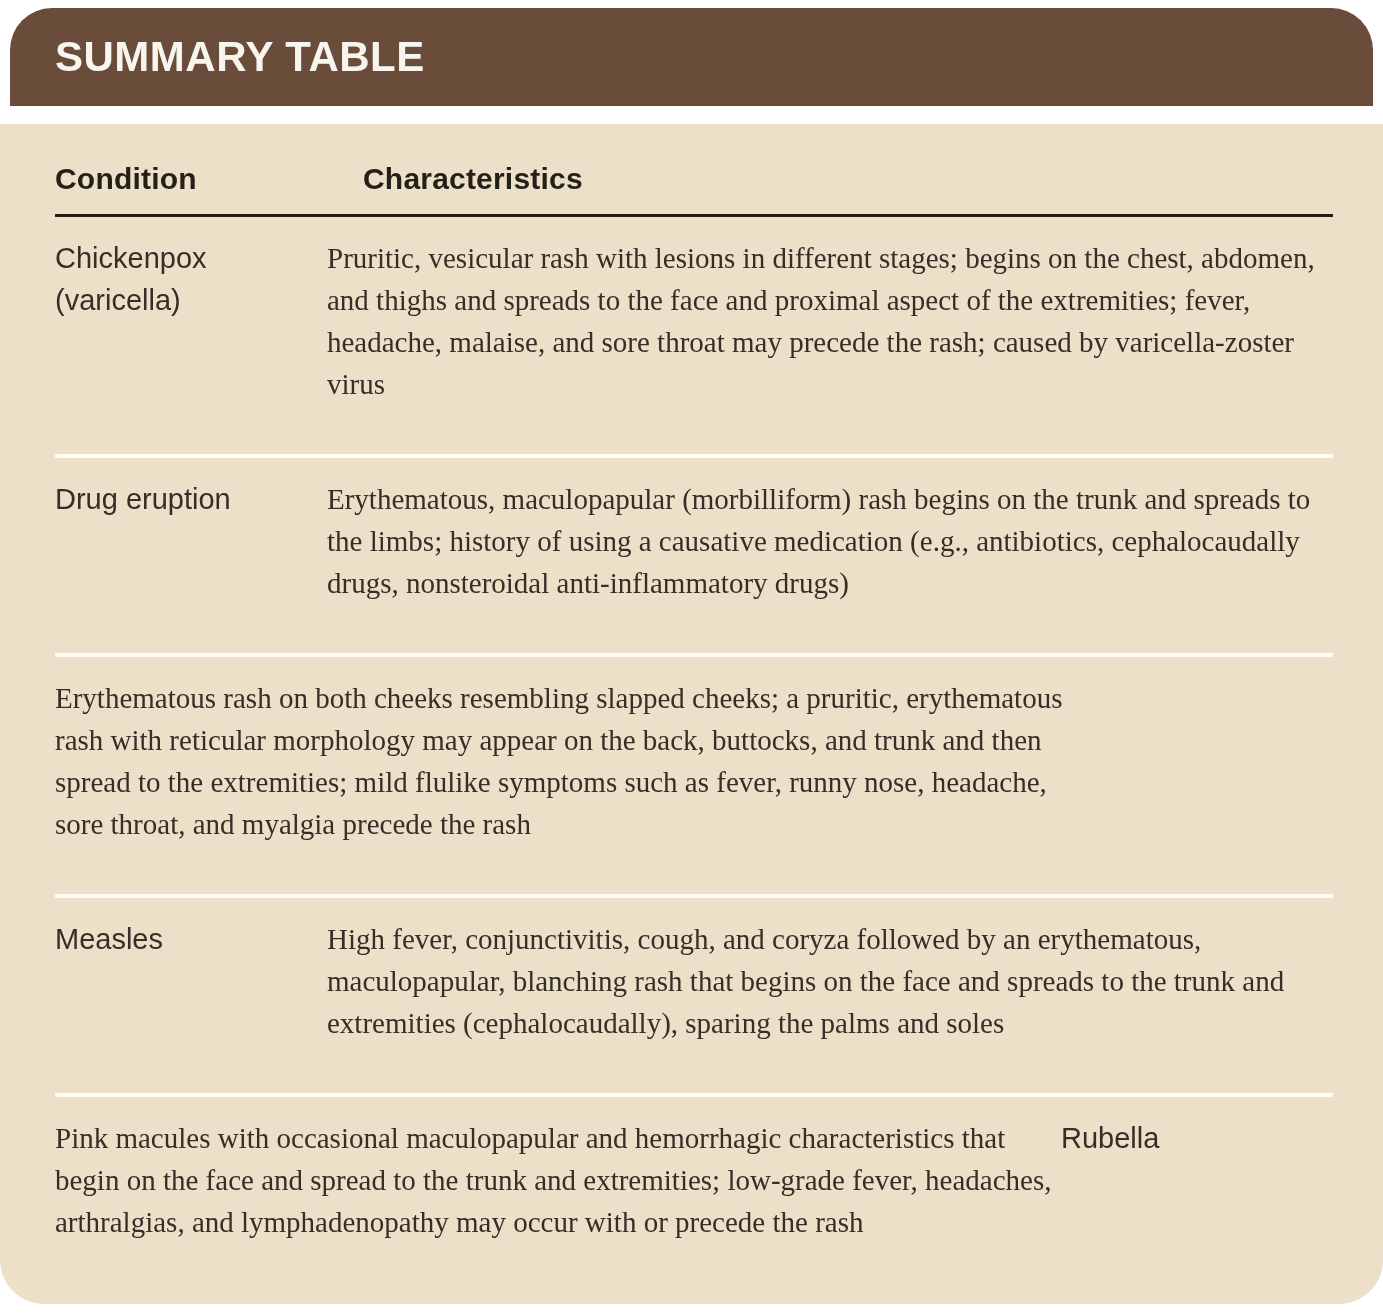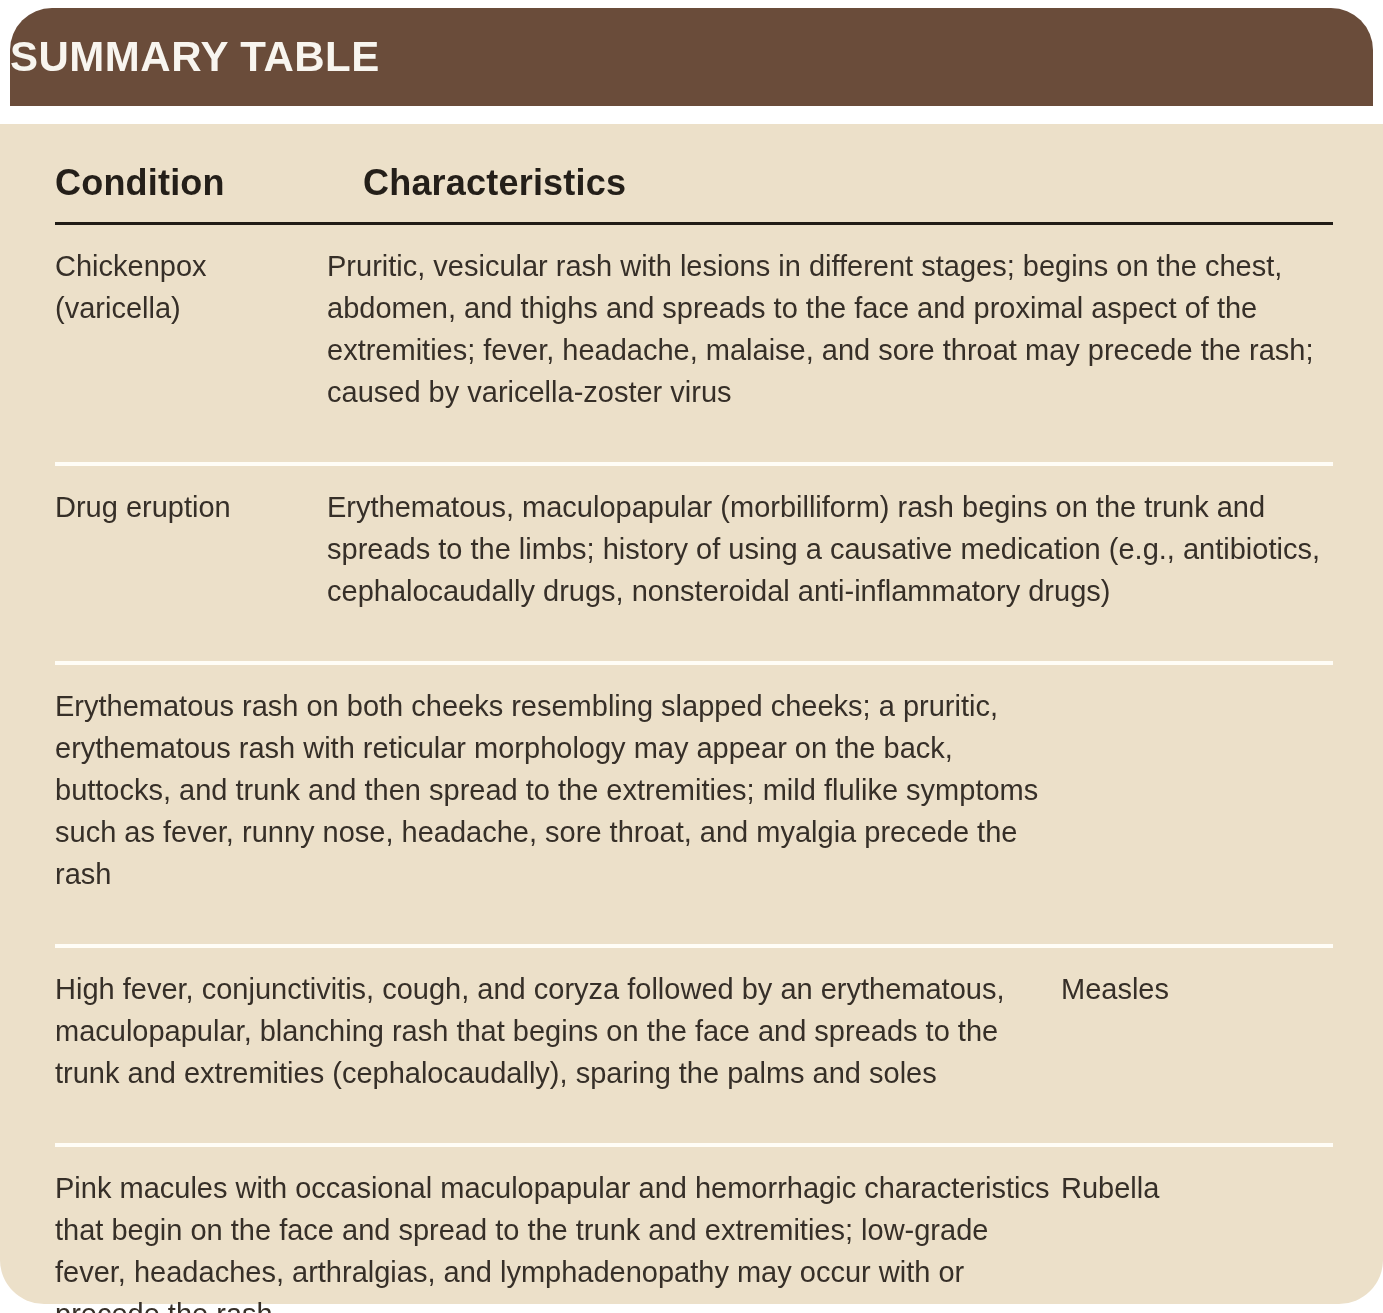--- a/index.html
+++ b/index.html
@@ -21,20 +21,21 @@
     overflow:hidden;
   }
   .page{width:1383px;height:1313px;position:relative;background:var(--page-bg);}
 
   .header-bar{
     margin:8px 10px 0 10px;
     height:98px;
     background:var(--header-bg);
     border-radius:42px 42px 0 0;
     display:flex;align-items:center;
+    padding-left:45px;
   }
   .header-bar h1{
     font-size:42px;
     font-weight:bold;
     letter-spacing:0.5px;
     color:var(--header-text);
   }
 
   .gap{height:18px;background:var(--page-bg);}
 
@@ -42,21 +43,21 @@
     width:1383px;
     height:1180px;
     background:var(--panel-bg);
     border-radius:0 0 44px 44px;
     padding:38px 50px 0 55px;
   }
 
   .thead{display:flex;align-items:baseline;}
   .th{
     font-weight:bold;
-    font-size:36px;
+    font-size:30px;
     color:#241f19;
     letter-spacing:0.2px;
   }
   .col-condition{width:272px;flex:0 0 272px;}
   .col-chars{flex:1;margin-left:36px;}
 
   .rule{
     height:0;
     border-top:3px solid var(--rule);
     margin-top:18px;
@@ -66,21 +67,21 @@
     display:flex;
     padding:20px 0 11px 0;
   }
   .row + .row{border-top:4px solid var(--row-divider);margin-top:38px;}
   .cell{
     font-size:29px;
     line-height:42px;
     color:var(--body-text);
   }
   .cell.condition{width:272px;flex:0 0 272px;padding-right:20px;}
-  .cell.chars{flex:1;max-width:1015px;}
+  .cell.chars{flex:1;max-width:1015px;font-family:Liberation Serif, serif;}
 </style>
 </head>
 <body>
 
 <div class="page">
 
   <div class="header-bar">
     <h1>SUMMARY TABLE</h1>
   </div>
 
@@ -103,22 +104,22 @@
     <div class="row">
       <div class="cell condition">Drug eruption</div>
       <div class="cell chars">Erythematous, maculopapular (morbilliform) rash begins on the trunk and spreads to the limbs; history of using a causative medication (e.g., antibiotics, cephalocaudally drugs, nonsteroidal anti-inflammatory drugs)</div>
     </div>
 
     <div class="row">
       <div class="cell chars">Erythematous rash on both cheeks resembling slapped cheeks; a pruritic, erythematous rash with reticular morphology may appear on the back, buttocks, and trunk and then spread to the extremities; mild flulike symptoms such as fever, runny nose, headache, sore throat, and myalgia precede the rash</div>
     </div>
 
     <div class="row">
+      <div class="cell condition">Measles</div>
       <div class="cell chars">High fever, conjunctivitis, cough, and coryza followed by an erythematous, maculopapular, blanching rash that begins on the face and spreads to the trunk and extremities (cephalocaudally), sparing the palms and soles</div>
-      <div class="cell condition">Measles</div>
     </div>
 
     <div class="row">
       <div class="cell chars">Pink macules with occasional maculopapular and hemorrhagic characteristics that begin on the face and spread to the trunk and extremities; low-grade fever, headaches, arthralgias, and lymphadenopathy may occur with or precede the rash</div>
       <div class="cell condition">Rubella</div>
     </div>
 
   </div>
 
 </div>

